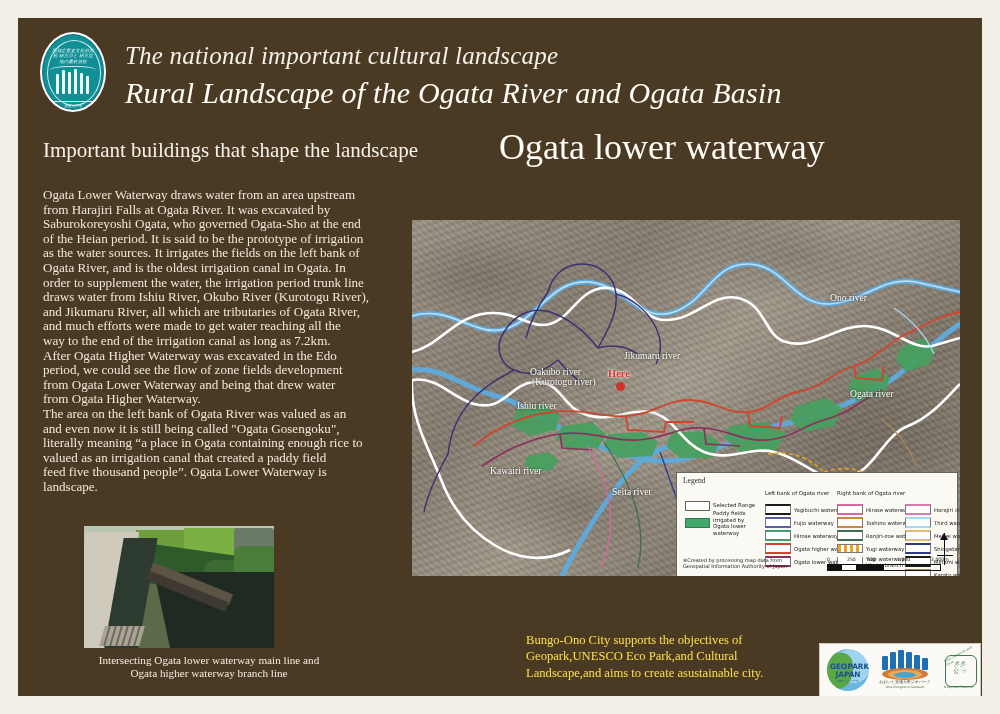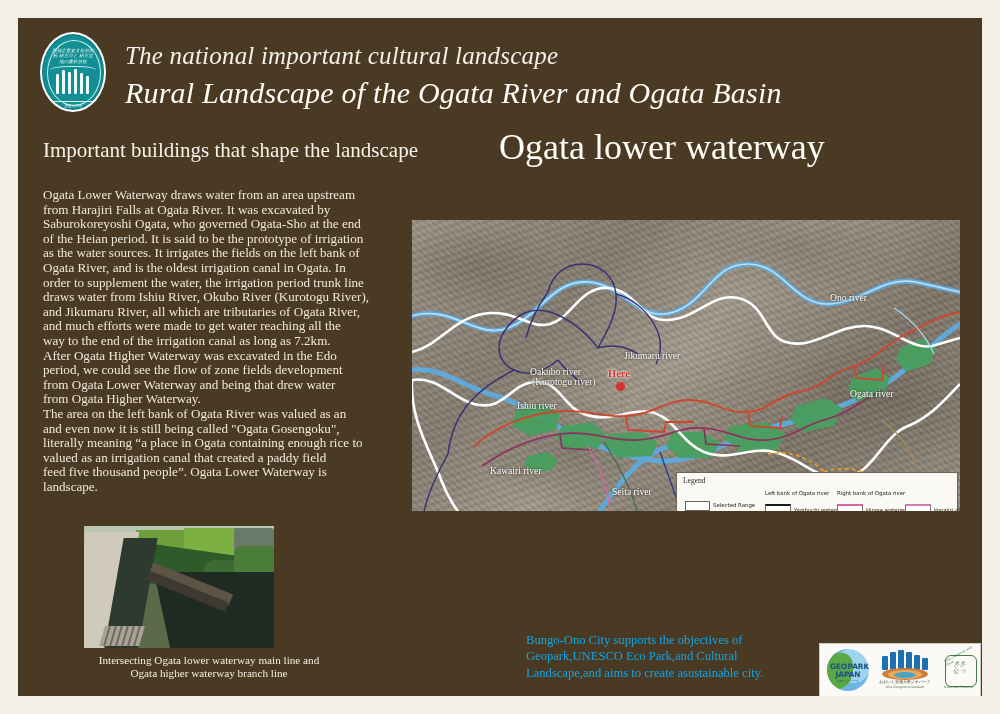--- a/index.html
+++ b/index.html
@@ -87,21 +87,21 @@
   .photo .flume{position:absolute;left:64px;top:52px;width:86px;height:12px;background:#5d5446;transform:rotate(22deg);}
   .photo .flume2{position:absolute;left:60px;top:60px;width:86px;height:10px;background:#3f3a31;transform:rotate(22deg);}
   .photo .grate{position:absolute;left:18px;top:100px;width:40px;height:20px;background:#a9a396;transform:skewX(-16deg);}
   .photo .grate i{position:absolute;top:0;width:2px;height:20px;background:#6e695f;}
   .caption{
     position:absolute;left:26px;top:636px;width:330px;text-align:center;
     font-size:11.2px;line-height:13px;color:#f3eee2;
   }
   
   .mapbox{
-    position:absolute;left:394px;top:202px;width:548px;height:291px;
+    position:absolute;left:394px;top:202px;width:548px;height:356px;
     background:#8e8578;overflow:hidden;
   }
   .mapbg{position:absolute;inset:0;
     background:
       radial-gradient(ellipse 120px 60px at 12% 16%, rgba(120,112,100,.75), rgba(0,0,0,0) 70%),
       radial-gradient(ellipse 150px 70px at 70% 10%, rgba(128,120,108,.7), rgba(0,0,0,0) 70%),
       radial-gradient(ellipse 140px 80px at 30% 80%, rgba(118,110,98,.7), rgba(0,0,0,0) 70%),
       radial-gradient(ellipse 160px 90px at 88% 62%, rgba(112,104,92,.7), rgba(0,0,0,0) 70%),
       radial-gradient(ellipse 100px 50px at 50% 46%, rgba(168,160,148,.55), rgba(0,0,0,0) 70%),
       linear-gradient(135deg,#9b9286 0%,#867d70 28%,#a39a8c 48%,#7e7568 72%,#968d80 100%);
@@ -146,21 +146,21 @@
   .scnum{position:absolute;font-size:4.6px;color:#1d1d1d;top:0;}
   .scbar{position:absolute;left:0;top:7px;width:112px;height:5px;border:.7px solid #111;}
   .scbar i{position:absolute;top:0;height:5px;background:#111;}
   .northw{position:absolute;right:4px;top:60px;width:16px;height:34px;}
   .northw .v{position:absolute;left:7px;top:0;width:1.4px;height:32px;background:#111;}
   .northw .h{position:absolute;left:0;top:22px;width:16px;height:1.4px;background:#111;}
   .northw .ar{position:absolute;left:3.2px;top:0;width:0;height:0;border-left:4.3px solid transparent;border-right:4.3px solid transparent;border-bottom:7px solid #111;}
   
   .foot{
     position:absolute;left:508px;top:614px;width:290px;
-    font-size:12.6px;line-height:16.4px;color:#0ea5e9;
+    font-size:12.6px;line-height:16.4px;color:#fde047;
   }
   .logos{
     position:absolute;left:801px;top:625px;width:160px;height:52px;
     background:#fbfaf6;border:1px solid #cfc9bb;
   }
   .lg1{position:absolute;left:7px;top:5px;width:42px;height:42px;border-radius:50%;
     background:radial-gradient(circle at 62% 40%,#9fd4ef 0 48%,#6cb6e0 48% 100%);overflow:hidden;}
   .lg1 .land{position:absolute;left:-2px;top:4px;width:28px;height:36px;background:#5aa845;border-radius:50% 40% 60% 50%;}
   .lg1 .cap{position:absolute;left:3px;top:14px;width:36px;text-align:center;
     font-family:"DejaVu Sans",sans-serif;font-weight:bold;color:#1b4f8a;font-size:7.4px;line-height:7.6px;}

